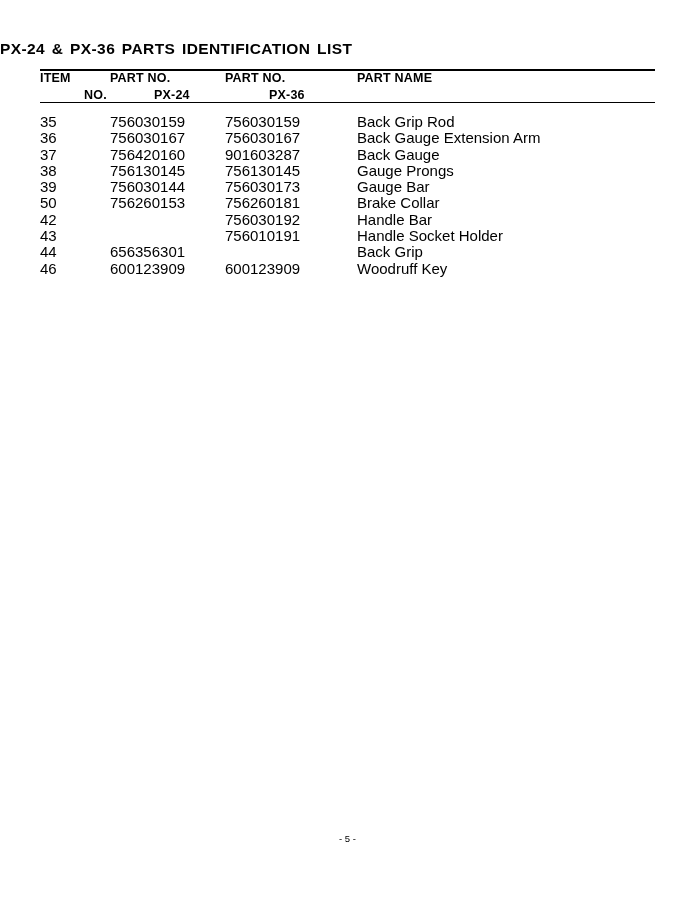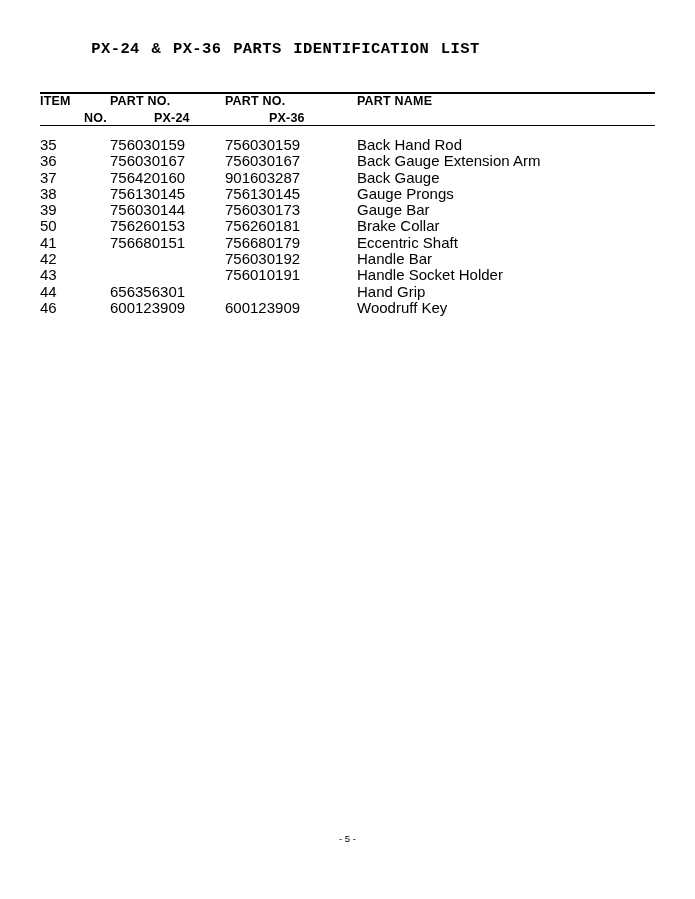--- a/index.html
+++ b/index.html
@@ -19,30 +19,28 @@
     position: absolute;
     top: 0; left: 0;
     width: 695px;
     height: 899px;
   }
   .doc-title {
     position: absolute;
     top: 40px;
     left: 0;
     width: 571px;
-    text-align: center;
     font-size: 15.5px;
     font-weight: bold;
     letter-spacing: 0.4px;
     word-spacing: 2px;
-    font-family: Liberation Mono, monospace;
   }
   .table-wrap {
     position: absolute;
-    top: 92px;
+    top: 69px;
     left: 40px;
     width: 615px;
   }
   .rule {
     height: 0;
     border-top: 2px solid #000;
     width: 100%;
   }
   .rule-thin {
     height: 0;
@@ -132,21 +130,21 @@
     <div class="rule-thin"></div>
 
     <div class="body-spacer"></div>
 
     <table class="parts">
       <tbody id="parts-body">
           <tr>
             <td class="col-item">35</td>
             <td class="col-px24">756030159</td>
             <td class="col-px36">756030159</td>
-            <td class="col-name">Back Hand Rod</td>
+            <td class="col-name">Back Grip Rod</td>
           </tr>
           <tr>
             <td class="col-item">36</td>
             <td class="col-px24">756030167</td>
             <td class="col-px36">756030167</td>
             <td class="col-name">Back Gauge Extension Arm</td>
           </tr>
           <tr>
             <td class="col-item">37</td>
             <td class="col-px24">756420160</td>
@@ -165,42 +163,36 @@
             <td class="col-px36">756030173</td>
             <td class="col-name">Gauge Bar</td>
           </tr>
           <tr>
             <td class="col-item">50</td>
             <td class="col-px24">756260153</td>
             <td class="col-px36">756260181</td>
             <td class="col-name">Brake Collar</td>
           </tr>
           <tr>
-            <td class="col-item">41</td>
-            <td class="col-px24">756680151</td>
-            <td class="col-px36">756680179</td>
-            <td class="col-name">Eccentric Shaft</td>
-          </tr>
-          <tr>
             <td class="col-item">42</td>
             <td class="col-px24"></td>
             <td class="col-px36">756030192</td>
             <td class="col-name">Handle Bar</td>
           </tr>
           <tr>
             <td class="col-item">43</td>
             <td class="col-px24"></td>
             <td class="col-px36">756010191</td>
             <td class="col-name">Handle Socket Holder</td>
           </tr>
           <tr>
             <td class="col-item">44</td>
             <td class="col-px24">656356301</td>
             <td class="col-px36"></td>
-            <td class="col-name">Hand Grip</td>
+            <td class="col-name">Back Grip</td>
           </tr>
           <tr>
             <td class="col-item">46</td>
             <td class="col-px24">600123909</td>
             <td class="col-px36">600123909</td>
             <td class="col-name">Woodruff Key</td>
           </tr>
         </tbody>
     </table>
   </div>

